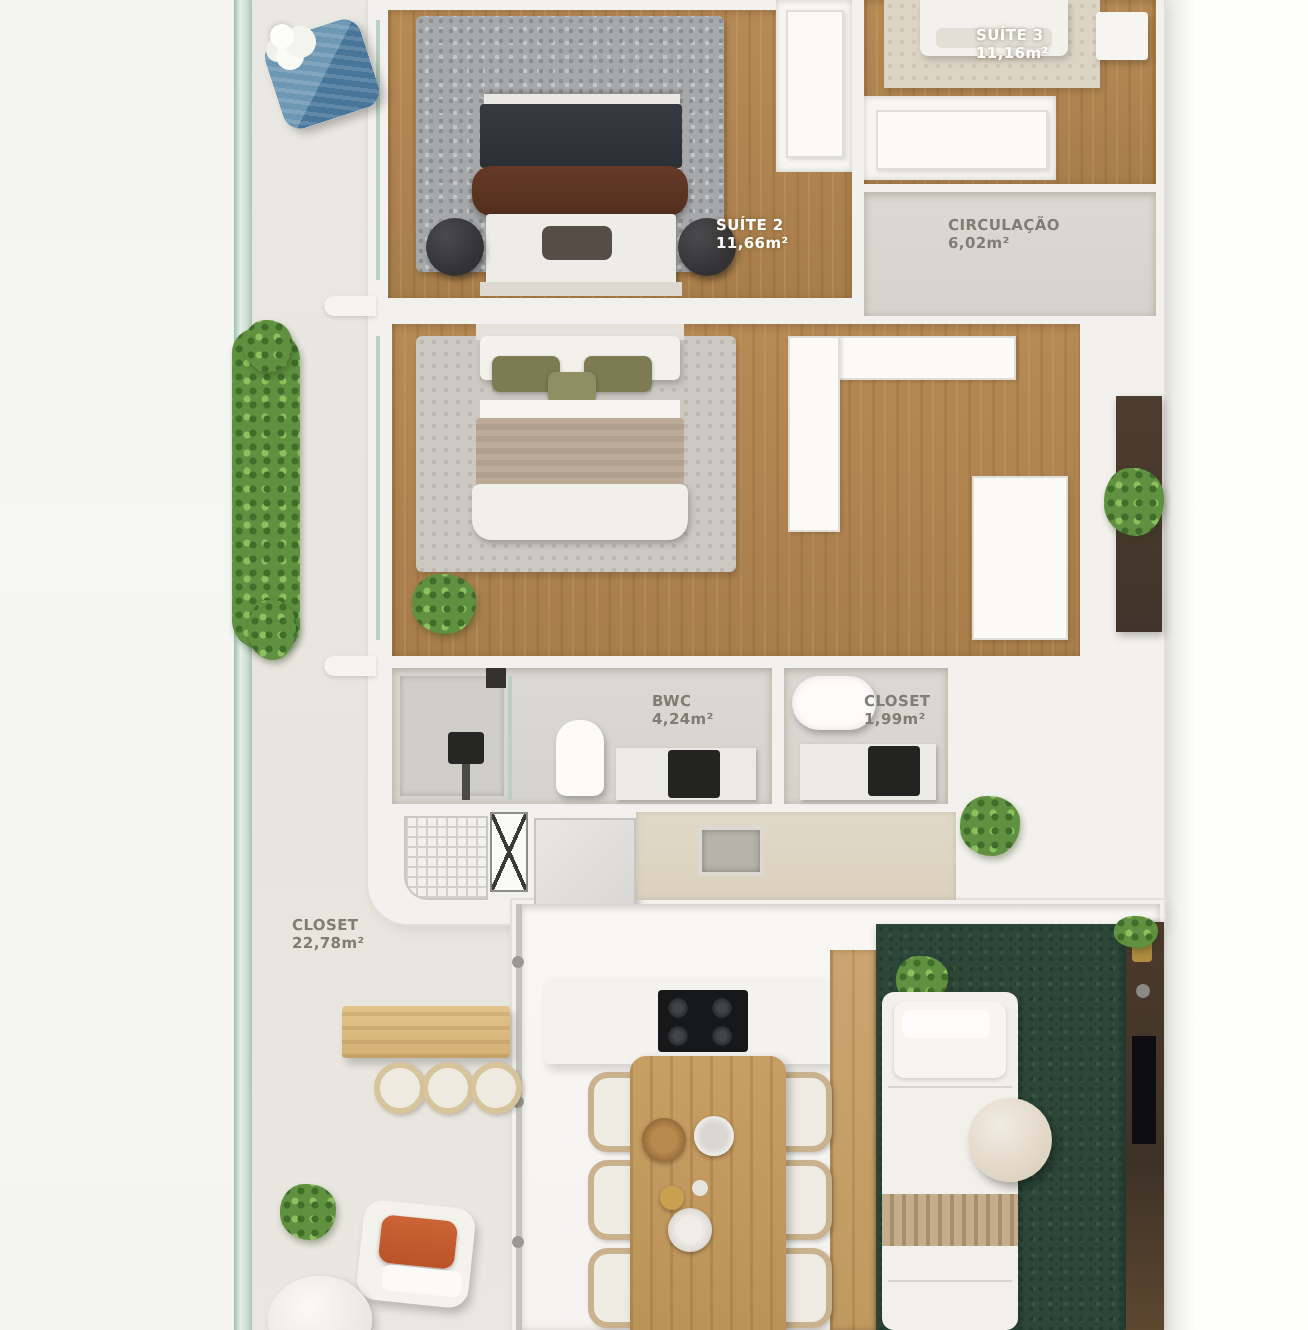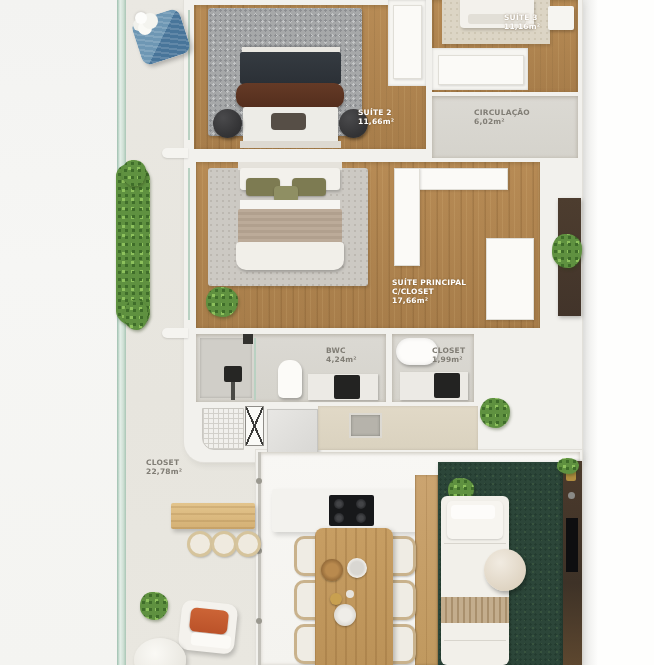--- a/index.html
+++ b/index.html
@@ -81,21 +81,21 @@
   <div class="abs lbl lbl-light" style="left:358px;top:108px;">
     <div>SUÍTE 2</div>
     <div>11,66m²</div>
   </div>
 
   <div class="abs floor wood" style="left:432px;top:0;width:146px;height:92px;"></div>
   <div class="abs rug-beige" style="left:442px;top:0;width:108px;height:44px;"></div>
   <div class="abs" style="left:460px;top:0;width:74px;height:28px;background:#f3f1ec;border-radius:0 0 4px 4px;box-shadow:1px 2px 3px rgba(0,0,0,.18);"></div>
   <div class="abs" style="left:468px;top:14px;width:58px;height:10px;background:#e2dfd7;border-radius:3px;"></div>
   <div class="abs" style="left:548px;top:6px;width:26px;height:24px;background:#f6f5f1;border-radius:2px;box-shadow:1px 2px 3px rgba(0,0,0,.2);"></div>
-  <div class="abs lbl lbl-light" style="left:460px;top:13px;padding-left:44px;">
+  <div class="abs lbl lbl-light" style="left:444px;top:13px;padding-left:44px;">
     <div>SUÍTE 3</div>
     <div>11,16m²</div>
   </div>
   <div class="abs closet-recess" style="left:432px;top:48px;width:96px;height:42px;"></div>
   <div class="abs cabinet" style="left:438px;top:55px;width:84px;height:28px;"></div>
 
   <div class="abs floor floor-gray" style="left:432px;top:96px;width:146px;height:62px;"></div>
   <div class="abs lbl lbl-dark" style="left:474px;top:108px;">
     <div>CIRCULAÇÃO</div>
     <div>6,02m²</div>
@@ -107,25 +107,20 @@
 
   <div class="abs" style="left:238px;top:162px;width:104px;height:8px;background:#e5e2db;"></div>
   <div class="abs" style="left:240px;top:168px;width:100px;height:22px;background:#f3f1ec;border-radius:3px;box-shadow:1px 2px 3px rgba(0,0,0,.2);"></div>
   <div class="abs" style="left:246px;top:178px;width:34px;height:18px;background:#7d7b52;border-radius:4px;box-shadow:0 1px 2px rgba(0,0,0,.25);"></div>
   <div class="abs" style="left:292px;top:178px;width:34px;height:18px;background:#7d7b52;border-radius:4px;box-shadow:0 1px 2px rgba(0,0,0,.25);"></div>
   <div class="abs" style="left:274px;top:186px;width:24px;height:16px;background:#8f8f63;border-radius:4px;box-shadow:0 1px 2px rgba(0,0,0,.25);"></div>
   <div class="abs" style="left:240px;top:200px;width:100px;height:10px;background:#f6f5f1;"></div>
   <div class="abs" style="left:238px;top:209px;width:104px;height:35px;background:repeating-linear-gradient(180deg,#bcab99 0 3px,#b1a08e 3px 6px);border-radius:2px;"></div>
   <div class="abs" style="left:236px;top:242px;width:108px;height:28px;background:#f1efe9;border-radius:4px 4px 10px 10px;box-shadow:1px 2px 3px rgba(0,0,0,.22);"></div>
   <div class="abs plant" style="left:206px;top:287px;width:32px;height:30px;"></div>
-  <div class="abs lbl lbl-light" style="left:392px;top:278px;">
-    <div>SUÍTE PRINCIPAL</div>
-    <div>C/CLOSET</div>
-    <div>17,66m²</div>
-  </div>
 
   <div class="abs cabinet" style="left:394px;top:168px;width:112px;height:20px;"></div>
   <div class="abs cabinet" style="left:394px;top:168px;width:24px;height:96px;"></div>
   <div class="abs cabinet" style="left:486px;top:238px;width:46px;height:80px;"></div>
 
   <div class="abs" style="left:558px;top:198px;width:23px;height:118px;background:linear-gradient(180deg,#4d3d2f,#42342a);box-shadow:1px 2px 4px rgba(0,0,0,.25);"></div>
   <div class="abs plant" style="left:552px;top:234px;width:30px;height:34px;"></div>
 
   <div class="abs floor floor-gray" style="left:196px;top:334px;width:190px;height:68px;"></div>
   <div class="abs" style="left:200px;top:338px;width:52px;height:60px;background:#d0cec8;box-shadow:inset 0 0 3px rgba(0,0,0,.2);"></div>

